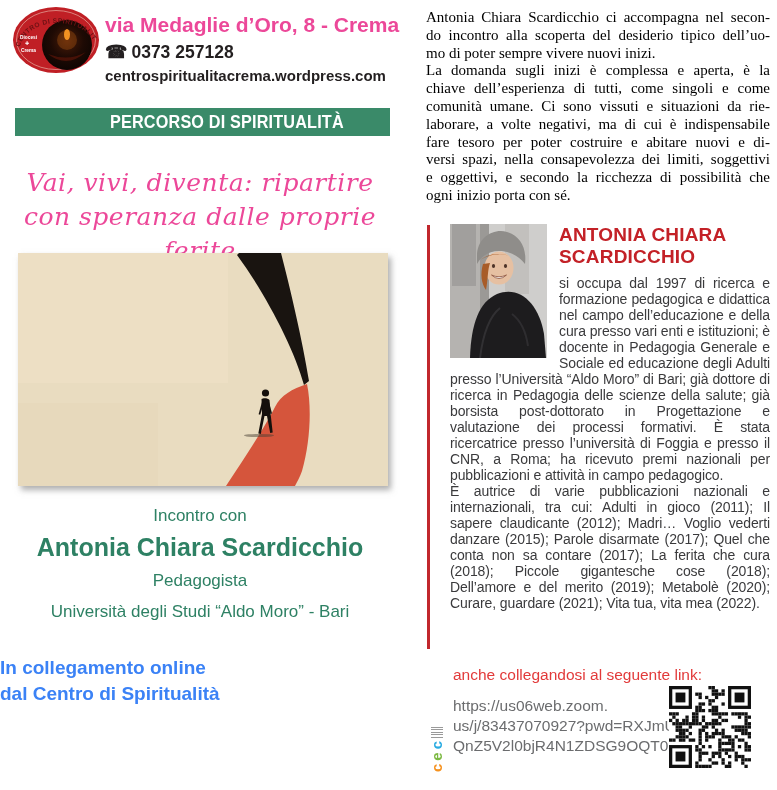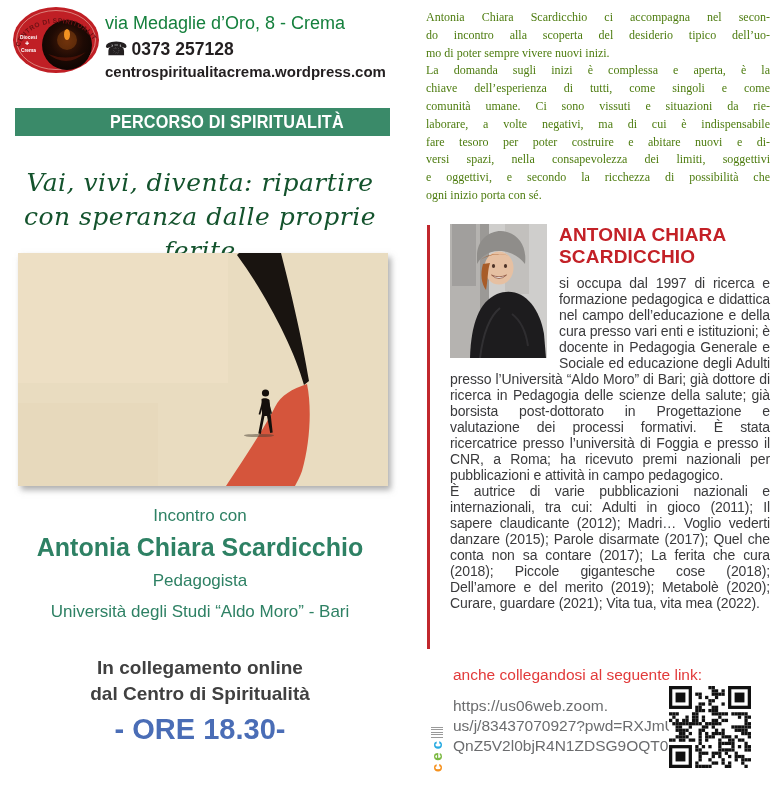--- a/index.html
+++ b/index.html
@@ -3,52 +3,52 @@
 <meta charset="utf-8">
 <style>
   * { margin:0; padding:0; box-sizing:border-box; }
   html,body { background:#fff; }
   .page { position:relative; width:777px; height:790px; background:#fff; overflow:hidden;
           font-family:"Liberation Sans", sans-serif; color:#1a1a1a; }
 
   
   .logo { position:absolute; left:12px; top:6px; width:88px; height:68px; }
   .hdr-text { position:absolute; left:105px; top:12px; line-height:1.25; }
-  .hdr-address { font-size:18px; font-weight:normal; color:#15803d; }
+  .hdr-address { font-size:21px; font-weight:bold; color:#ec4899; }
   .hdr-phone { font-size:17.5px; font-weight:bold; color:#231f20; margin-top:3px; }
   .hdr-phone .ph-ico { font-size:18px; margin-right:4px; }
   .hdr-site { font-size:15px; font-weight:bold; color:#231f20; margin-top:3px; }
 
   .banner { position:absolute; left:15px; top:108px; width:375px; height:28px;
             background:#3a8a69; display:flex; align-items:center; justify-content:center;padding-left:48px; }
   .banner span { color:#fff; font-weight:bold; font-size:18px; letter-spacing:.2px;
                  display:inline-block; transform:scaleX(.9); }
 
   .script-title { position:absolute; left:0; top:166px; width:400px; text-align:center;
                   font-family:"DejaVu Serif", serif; font-style:italic; font-size:25px;
-                  color:#14532d; line-height:34px; letter-spacing:.5px; }
+                  color:#ec4899; line-height:34px; letter-spacing:.5px; }
 
   .illustration { position:absolute; left:18px; top:253px; width:370px; height:233px;
                   box-shadow:3px 4px 6px rgba(110,110,110,.55); }
 
   .meet { position:absolute; left:0; top:506px; width:400px; text-align:center; color:#2e8164; }
   .meet-intro { font-size:17px; }
   .meet-name { font-size:25px; font-weight:bold; margin-top:7px; }
   .meet-role { font-size:17px; margin-top:9px; }
   .meet-univ { font-size:17px; margin-top:11px; }
 
-  .online { position:absolute; left:0; top:655px; width:400px; text-align:center;
-            color:#404040; font-weight:bold; font-size:19px; line-height:26px; }
+  .online { position:absolute; left:0; top:655px; width:400px; text-align:left;
+            color:#3b82f6; font-weight:bold; font-size:19px; line-height:26px; }
   .datetime { position:absolute; left:0; top:714px; width:400px; text-align:center;
               color:#4a6db6; font-weight:bold; font-size:29px; line-height:31px; }
 
   
   .intro { position:absolute; left:426px; top:9px; width:344px;
-           font-family:"Liberation Serif", serif; font-size:12px; line-height:17.8px;
-           color:#4d7c0f; }
+           font-family:"Liberation Serif", serif; font-size:15px; line-height:17.8px;
+           color:#000000; }
   .jline { text-align:justify; text-align-last:justify; }
   .jlast { text-align:left; }
 
   .profile { position:absolute; left:424px; top:222px; width:346px; }
   .profile-rule { position:absolute; left:3px; top:3px; width:3px; height:424px; background:#c1272d; }
   .profile-content { margin-left:26px; }
   .profile-photo { float:left; width:97px; height:134px; margin-right:12px; margin-bottom:4px; }
   .profile-name { color:#c32127; font-weight:bold; font-size:19px; line-height:22px;
                   letter-spacing:.2px; margin-top:2px; margin-bottom:7px; }
   .profile-bio { font-size:14px; line-height:16px; color:#3a3a3c; text-align:justify;
@@ -131,21 +131,20 @@
     <div class="meet-role">Pedagogista</div>
     <div class="meet-univ">Università degli Studi “Aldo Moro” - Bari</div>
   </div>
 
   <div class="online">
     <div>In collegamento online</div>
     <div>dal Centro di Spiritualità</div>
   </div>
 
   <div class="datetime">
-    <div>- ORE 18.30-</div>
   </div>
 
   <div class="intro">
     <div>
         <div class="jline">Antonia Chiara Scardicchio ci accompagna nel secon-</div>
         <div class="jline">do incontro alla scoperta del desiderio tipico dell’uo-</div>
       </div>
     <div class="jlast">mo di poter sempre vivere nuovi inizi.</div>
     <div>
         <div class="jline">La domanda sugli inizi è complessa e aperta, è la</div>

